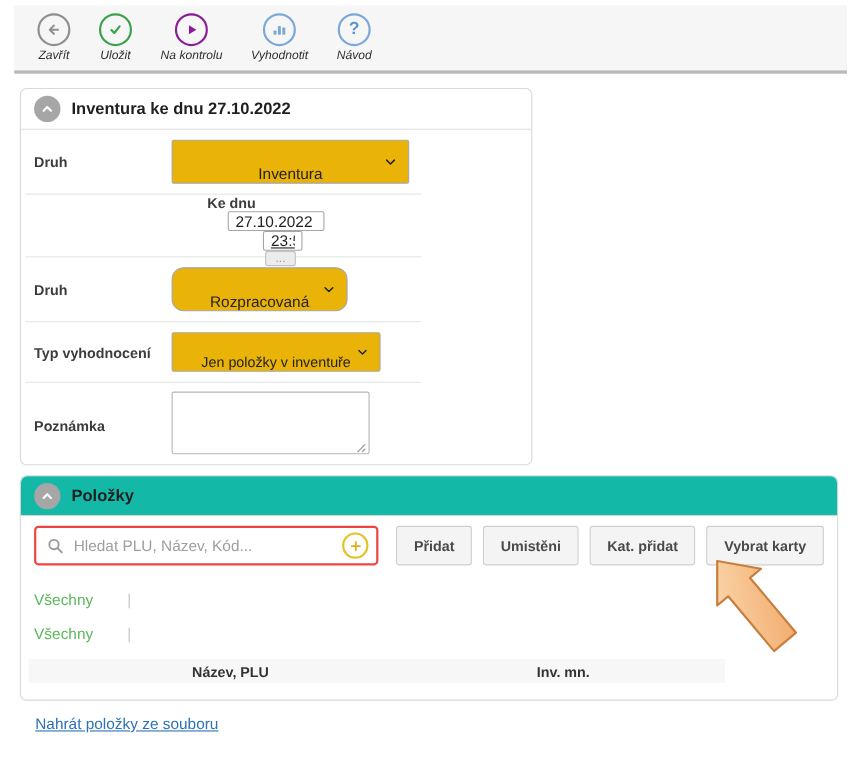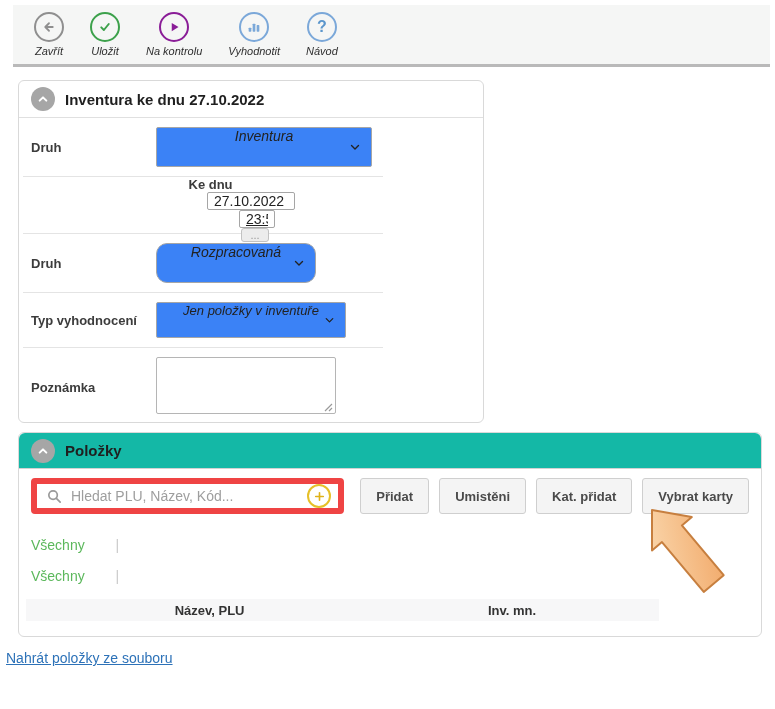--- a/index.html
+++ b/index.html
@@ -33,60 +33,60 @@
   .collapse-circle { width:24px; height:24px; border-radius:50%; background:#a6a6a6;
     display:flex; align-items:center; justify-content:center; cursor:pointer; flex:none; }
   .p-title { font-size:15px; font-weight:700; color:#1f1f1f; margin-left:10px; }
 
   
   .form-row { display:flex; align-items:center; padding:0 12px; }
   .r1{height:58px;} .r2{height:56px;flex-direction:column;} .r3{height:58px;} .r4{height:54px;} .r5{height:78px;}
   .hsep { height:1px; background:#e4e4e4; margin-left:4px; width:360px; }
   .f-label { width:125px; font-size:13px; font-weight:700; color:#3c3c3c; flex:none; }
   .ui-select { position:relative; border:1px solid #a6a6a6; border-radius:2px;
-    height:40px; background:#3b82f6; display:flex; align-items:flex-start;
-    justify-content:center; font-size:14px; color:#222; cursor:pointer;font-style:italic; }
+    height:40px; background:#eab308; display:flex; align-items:flex-end;
+    justify-content:center; font-size:14px; color:#222; cursor:pointer; }
   .sel-druh { width:216px; } .sel-stav { width:160px;border-radius:11px; }
   .sel-typ  { width:190px; height:36px; font-size:13px; }
   .sel-chevron { position:absolute; right:9px; top:50%; transform:translateY(-50%); }
   .text-input { border:1px solid #a6a6a6; border-radius:2px; height:36px;
     font-size:14px; color:#222; padding:0 6px; font-family:inherit; outline:none; }
   .inp-date { width:88px; } .inp-time { width:36px; margin-left:12px; text-align:center;text-decoration:underline; }
   .btn-dots { width:28px; height:28px; margin-left:8px; background:#ececec;
     border:1px solid #c2c2c2; border-radius:3px; color:#999; font-size:11px;
     font-family:inherit; cursor:default; }
   .req { color:#e03c31; font-size:14px; font-weight:700; margin-left:9px; }
   .ta-wrap { position:relative; }
   .ui-textarea { width:180px; height:57px; border:1px solid #b5b5b5; border-radius:2px;
     resize:none; font-family:inherit; font-size:13px; padding:4px 6px; outline:none; }
   .resize-grip { position:absolute; right:3px; bottom:6px; pointer-events:none; }
 
   
   .p2-toolbar { display:flex; align-items:center; margin:9px 12px 0 12px; }
-  .searchbox { width:324px; height:36px; border:6px solid #ef4444; border-radius:4px;
+  .searchbox { width:324px; height:36px; border:2px solid #ef4444; border-radius:4px;
     display:flex; align-items:center; padding:0 7px 0 9px; background:#fff; }
   .searchbox input { flex:1; border:none; outline:none; font-size:14px;
     font-family:inherit; color:#333; margin-left:8px; min-width:0; }
   .searchbox input::placeholder { color:#9e9e9e; }
   .plus-circle { width:24px; height:24px; border-radius:50%; border:2px solid #e6c028;
     display:flex; align-items:center; justify-content:center; cursor:pointer; flex:none; }
   .btn { height:36px; padding:0 15px; background:#f4f4f4; border:1px solid #cfcfcf;
     border-radius:3px; font-size:13px; font-weight:700; color:#4a4a4a;
     margin-left:10px; font-family:inherit; cursor:pointer; white-space:nowrap; }
   .btn:first-of-type { margin-left:16px; }
   .filters { margin:23px 12px 0 12px; }
   .filter-line { margin-bottom:15px; font-size:14px; }
   .green-link { color:#5cb85c; text-decoration:none; cursor:pointer; }
   .pipe { color:#c9c9c9; margin-left:27px; }
   .table-head { margin-left:7px; width:633px; height:22px; background:#f7f7f8;
     display:flex; align-items:center; font-size:13px; font-weight:700; color:#333; }
   .th-col1 { width:58%; text-align:center; }
   .th-col2 { flex:1; text-align:center; padding-right:28px; }
 
-  .footer-link { position:absolute; left:6px; top:650px; font-size:14px;
+  .footer-link { position:absolute; left:32px; top:650px; font-size:14px;
     color:#2d72b8; text-decoration:underline; cursor:pointer; }
 
   .pointer-arrow { position:absolute; left:600px; top:494px; pointer-events:none; z-index:5; }
 </style>
 </head>
 <body>
 
 <div class="toolbar">
   <div class="tb-item">
     <div class="tb-circle c-gray">

